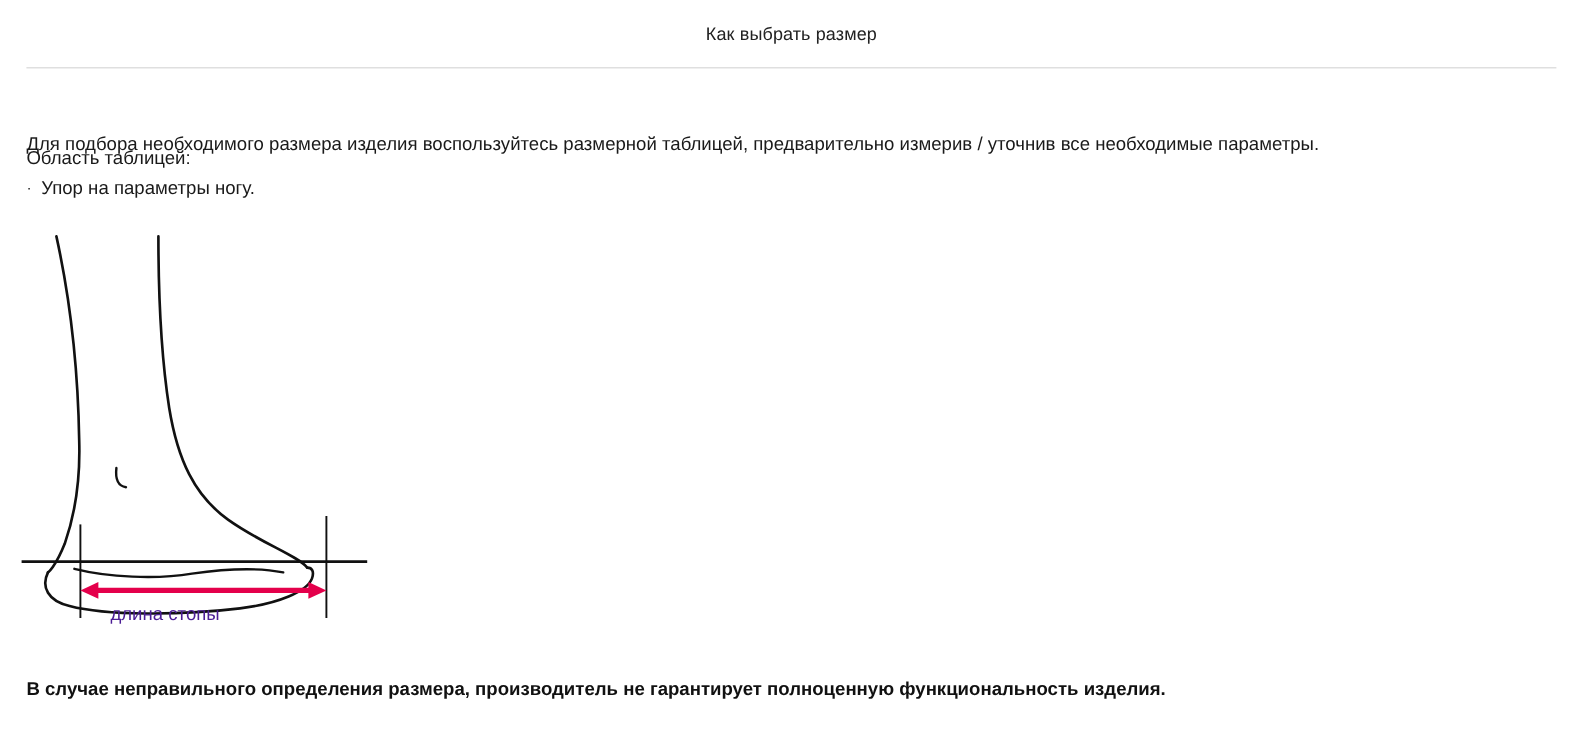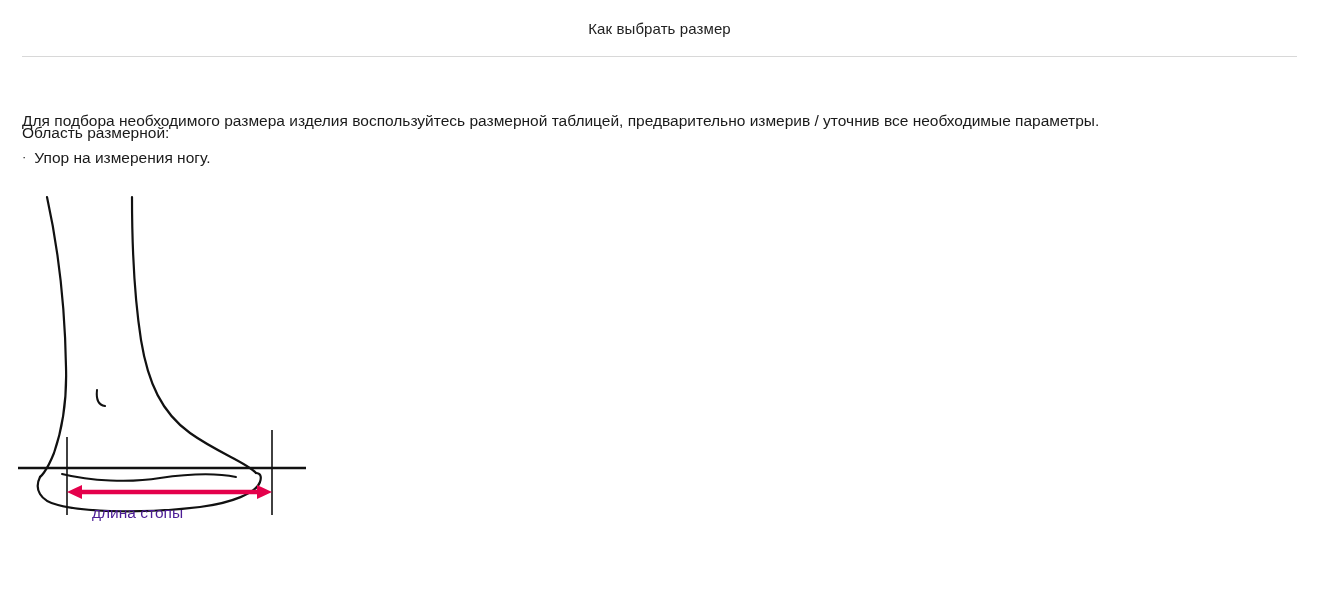--- a/index.html
+++ b/index.html
@@ -112,26 +112,26 @@
 <div class="page">
 
   <div class="header">
     <div class="header-title">Как выбрать размер</div>
   </div>
 
   <div class="divider"></div>
 
   <p class="intro">Для подбора необходимого размера изделия воспользуйтесь размерной таблицей, предварительно измерив / уточнив все необходимые параметры.</p>
 
-  <div class="section-label">Область размерной:</div>
+  <div class="section-label">Область таблицей:</div>
 
   <ul class="bullet-list">
     <li class="bullet-item">
       <span class="bullet-dot">·</span>
-      <span>Упор на измерения ногу.</span>
+      <span>Упор на параметры ногу.</span>
     </li>
   </ul>
 
   <div class="figure">
     <svg width="330" height="345" viewBox="0 0 330 345" xmlns="http://www.w3.org/2000/svg">
 
       <path d="M37 12 C 48 62, 55 120, 56 182 C 57 215, 52 245, 44 268 C 36 288, 30 292, 30 292" fill="none" stroke="#111111" stroke-width="2.2" stroke-linecap="round"></path>
 
       <path d="M122 12 C 122 60, 124 110, 131 155 C 138 198, 152 228, 180 248 C 208 268, 238 278, 246 288" fill="none" stroke="#111111" stroke-width="2.2" stroke-linecap="round"></path>
 
@@ -149,14 +149,15 @@
       <g>
         <line x1="66" y1="307" x2="253" y2="307" stroke="#e4004b" stroke-width="4.5"></line>
         <polygon points="57,307 72,300 72,314" fill="#e4004b"></polygon>
         <polygon points="262,307 247,300 247,314" fill="#e4004b"></polygon>
       </g>
     </svg>
   </div>
 
   <div class="caption">длина стопы</div>
 
+  <p class="footnote">В случае неправильного определения размера, производитель не гарантирует полноценную функциональность изделия.</p>
 
 </div>
 
 </body></html>

